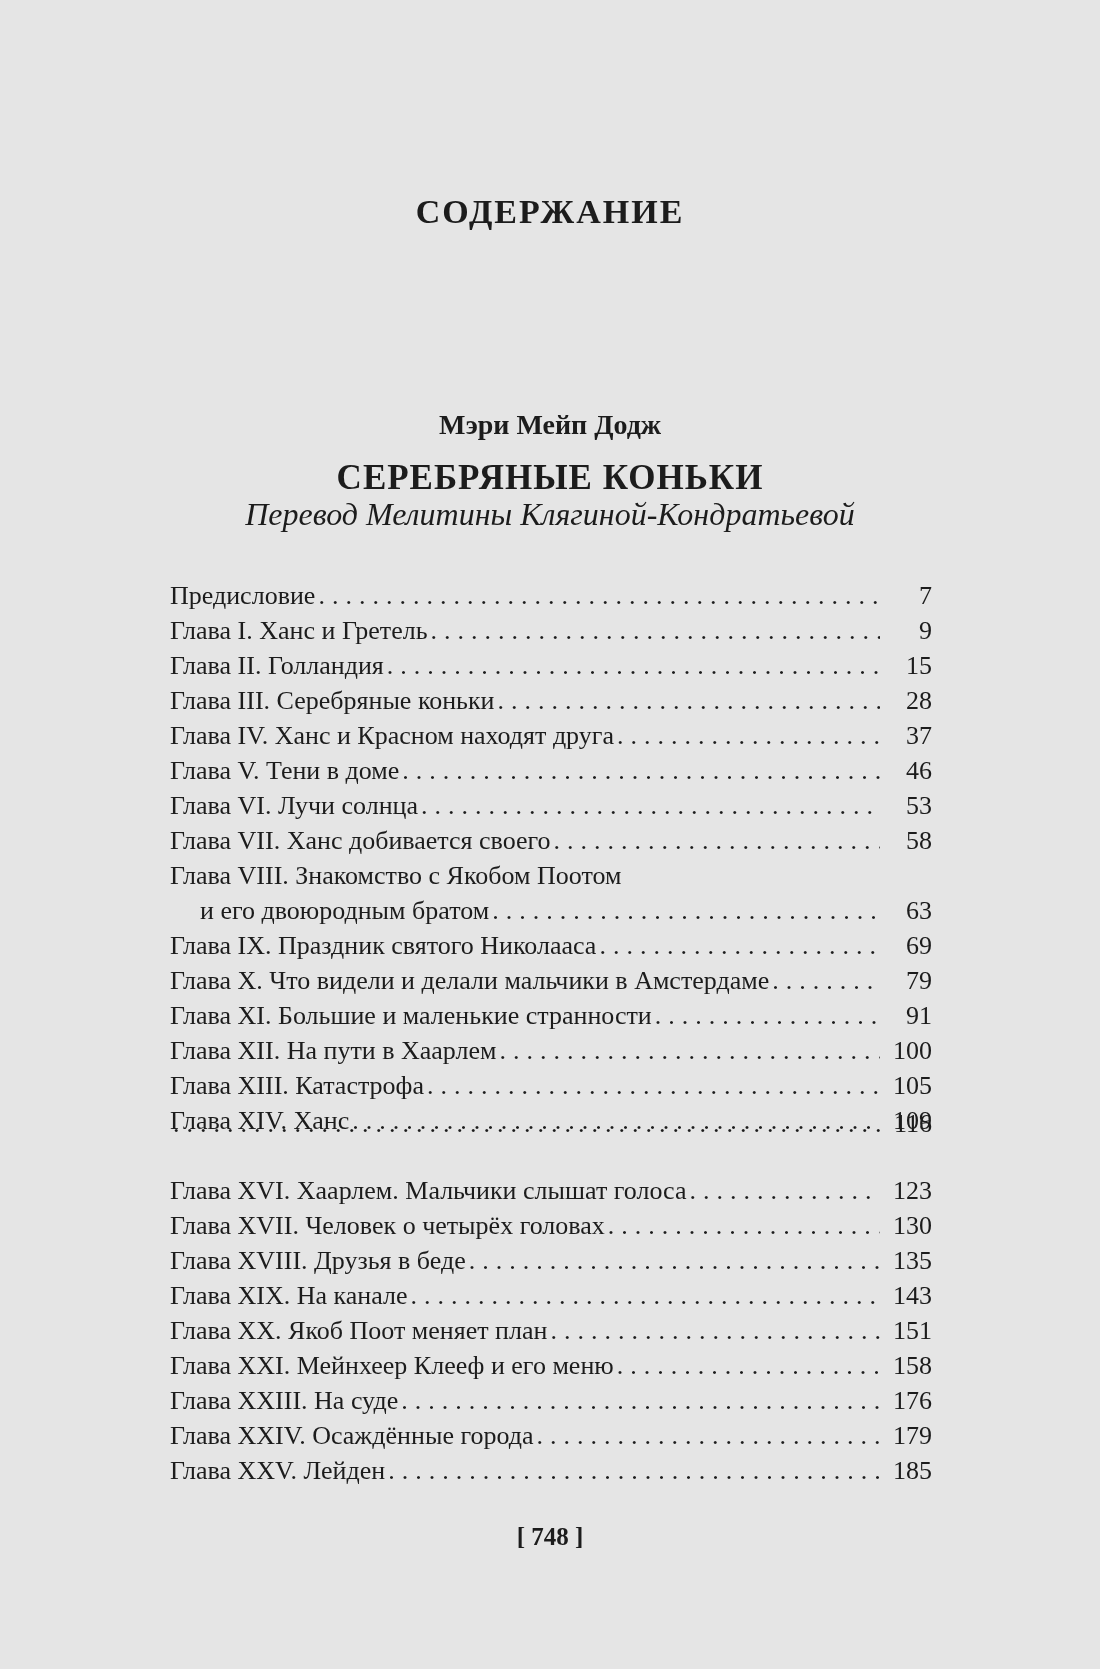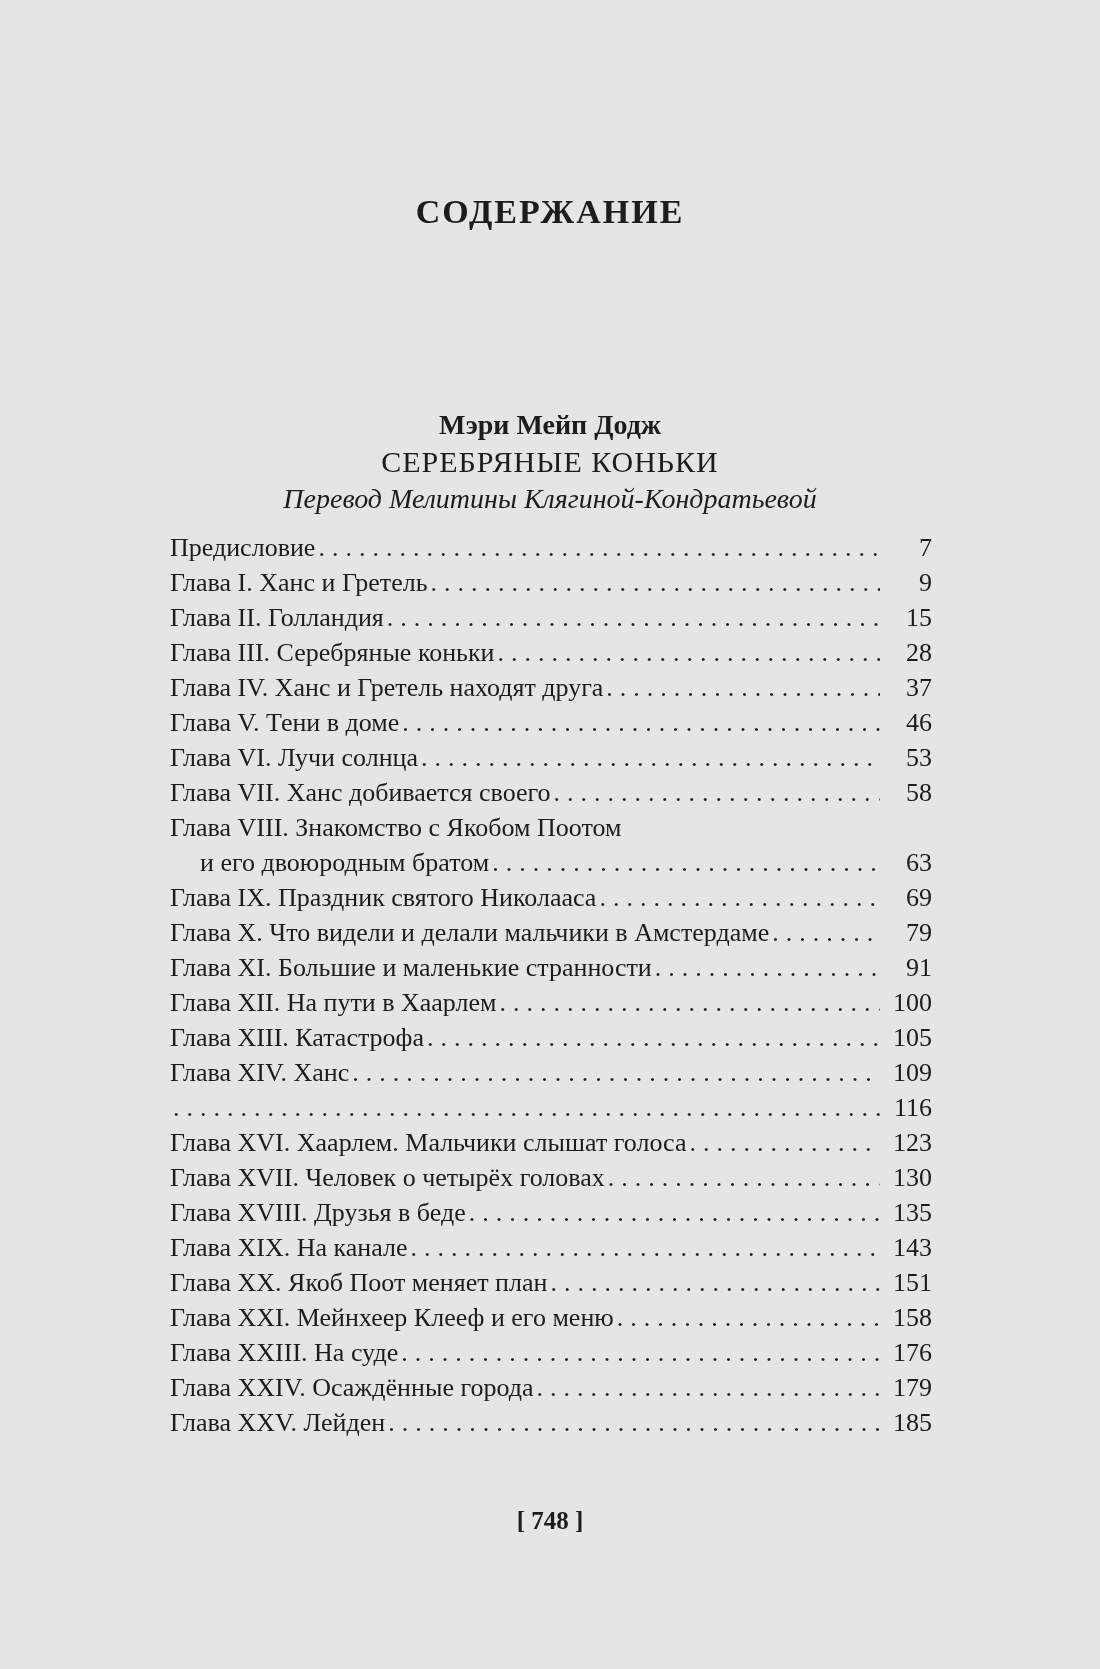--- a/index.html
+++ b/index.html
@@ -28,43 +28,45 @@
   .book-block {
     margin-top: 175px;
     text-align: center;
   }
   .book-author {
     font-size: 28px;
     line-height: 37px;
     font-weight: bold;
   }
   .book-title {
-    font-size: 30px;
+    font-size: 35px;
     line-height: 37px;
-    font-weight: normal;
+    font-weight: bold;
     letter-spacing: 1px;
+    margin-top: 16px;
   }
   .book-translator {
-    font-size: 28px;
+    font-size: 32px;
     line-height: 37px;
     font-style: italic;
   }
   .toc {
     margin: 13px 0 0 170px;
     width: 762px;
     font-size: 26px;
   }
   .toc-row {
     display: flex;
     align-items: baseline;
     height: 35px;
     line-height: 35px;
   }
   .toc-row .label {
     white-space: nowrap;
+    margin-top: 32px;
   }
   .toc-row.indent .label {
     padding-left: 30px;
   }
   .dots {
     flex: 1 1 auto;
     overflow: hidden;
     white-space: nowrap;
     letter-spacing: 7px;
     padding-left: 3px;
@@ -117,21 +119,21 @@
       <span class="label">Глава II. Голландия</span>
       <span class="dots"></span>
       <span class="pageno">15</span>
     </div>
       <div class="toc-row">
       <span class="label">Глава III. Серебряные коньки</span>
       <span class="dots"></span>
       <span class="pageno">28</span>
     </div>
       <div class="toc-row">
-      <span class="label">Глава IV. Ханс и Гретель находят друга</span>
+      <span class="label">Глава IV. Ханс и Красном находят друга</span>
       <span class="dots"></span>
       <span class="pageno">37</span>
     </div>
       <div class="toc-row">
       <span class="label">Глава V. Тени в доме</span>
       <span class="dots"></span>
       <span class="pageno">46</span>
     </div>
       <div class="toc-row">
       <span class="label">Глава VI. Лучи солнца</span>

